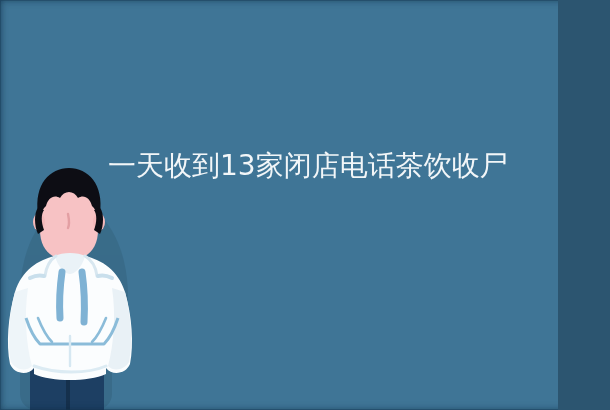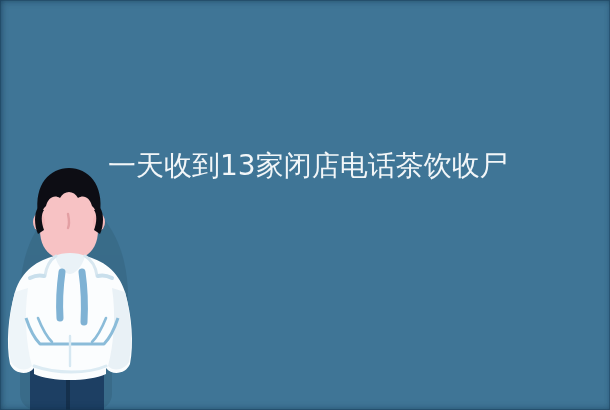--- a/index.html
+++ b/index.html
@@ -5,21 +5,21 @@
   html, body {
     margin: 0;
     padding: 0;
     background: #2c5570;
   }
   body {
     font-family: "Liberation Sans", sans-serif;
   }
   #banner {
     position: relative;
-    width: 610px;
+    width: 558px;
     height: 410px;
     overflow: hidden;
     background: #3f7596;
   }
   
   #vignette {
     position: absolute;
     left: 0; top: 0;
     width: 610px; height: 410px;
     box-shadow: inset 0 0 0 1px rgba(20,55,80,0.35),

